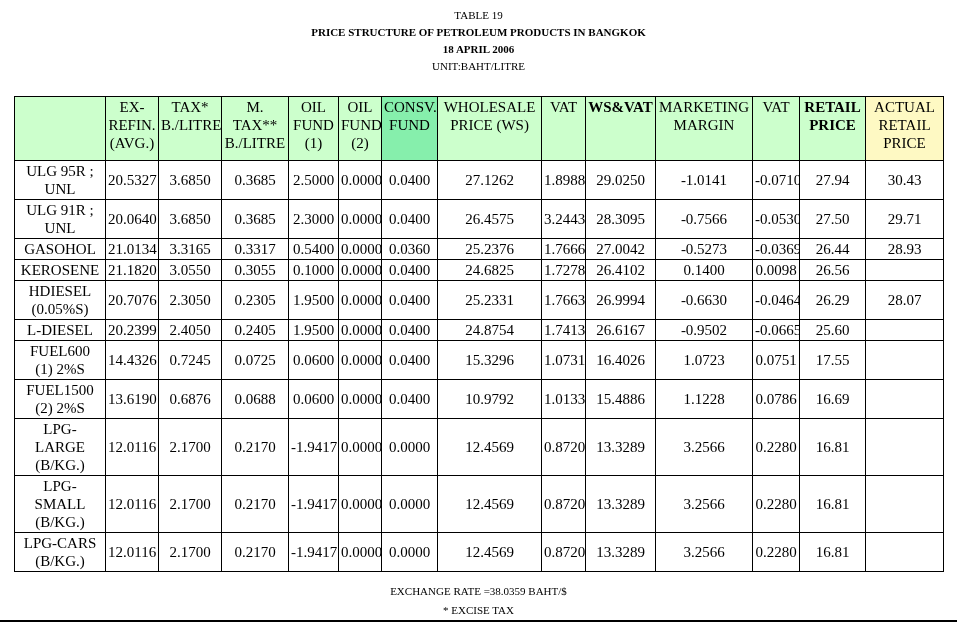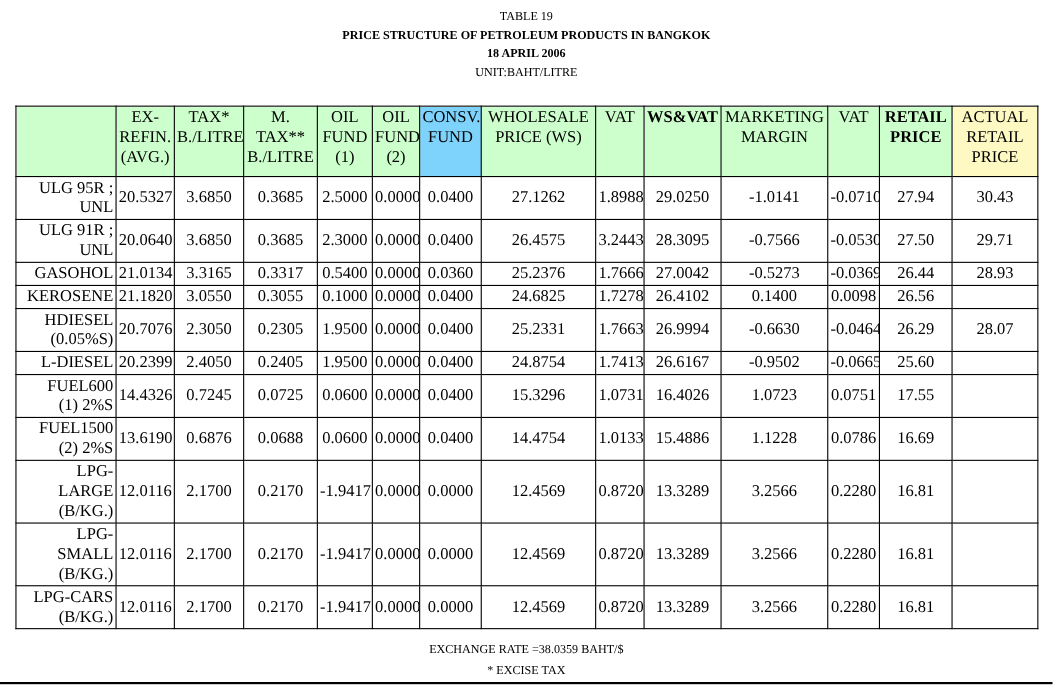--- a/index.html
+++ b/index.html
@@ -33,21 +33,21 @@
   }
   table.price-table th {
     font-weight: normal;
     vertical-align: top;
     text-align: center;
     white-space: pre-line;
     height: 61px;
   }
   table.price-table th.bold { font-weight: bold; }
   table.price-table td { vertical-align: middle; }
-  td.label-cell { text-align: right; white-space: pre-line; }
+  td.label-cell { text-align: center; white-space: pre-line; }
   td.num-cell { text-align: center; white-space: nowrap; }
 
   .footer-block { text-align: center; margin-top: 10px; }
   .footer-line { font-size: 11px; line-height: 19px; }
 
   .bottom-rule {
     position: absolute;
     left: 0; right: 0; bottom: 2px;
     border-top: 2px solid #000000;
     height: 0;
@@ -92,21 +92,21 @@
 B./LITRE</th>
           <th style="background: rgb(204, 255, 204);">M.
 TAX**
 B./LITRE</th>
           <th style="background: rgb(204, 255, 204);">OIL
 FUND
 (1)</th>
           <th style="background: rgb(204, 255, 204);">OIL
 FUND
 (2)</th>
-          <th style="background: #7dd3fc;">CONSV.
+          <th style="background: #86efac;">CONSV.
 FUND</th>
           <th style="background: rgb(204, 255, 204);">WHOLESALE
 PRICE (WS)</th>
           <th style="background: rgb(204, 255, 204);">VAT</th>
           <th class="bold" style="background: rgb(204, 255, 204);">WS&amp;VAT</th>
           <th style="background: rgb(204, 255, 204);">MARKETING
 MARGIN</th>
           <th style="background: rgb(204, 255, 204);">VAT</th>
           <th class="bold" style="background: rgb(204, 255, 204);">RETAIL
 PRICE</th>
@@ -234,21 +234,21 @@
         </tr>
         <tr>
           <td class="label-cell">FUEL1500
 (2) 2%S</td>
           <td class="num-cell">13.6190</td>
           <td class="num-cell">0.6876</td>
           <td class="num-cell">0.0688</td>
           <td class="num-cell">0.0600</td>
           <td class="num-cell">0.0000</td>
           <td class="num-cell">0.0400</td>
-          <td class="num-cell">14.4754</td>
+          <td class="num-cell">10.9792</td>
           <td class="num-cell">1.0133</td>
           <td class="num-cell">15.4886</td>
           <td class="num-cell">1.1228</td>
           <td class="num-cell">0.0786</td>
           <td class="num-cell">16.69</td>
           <td class="num-cell"></td>
         </tr>
         <tr>
           <td class="label-cell">LPG-
 LARGE

